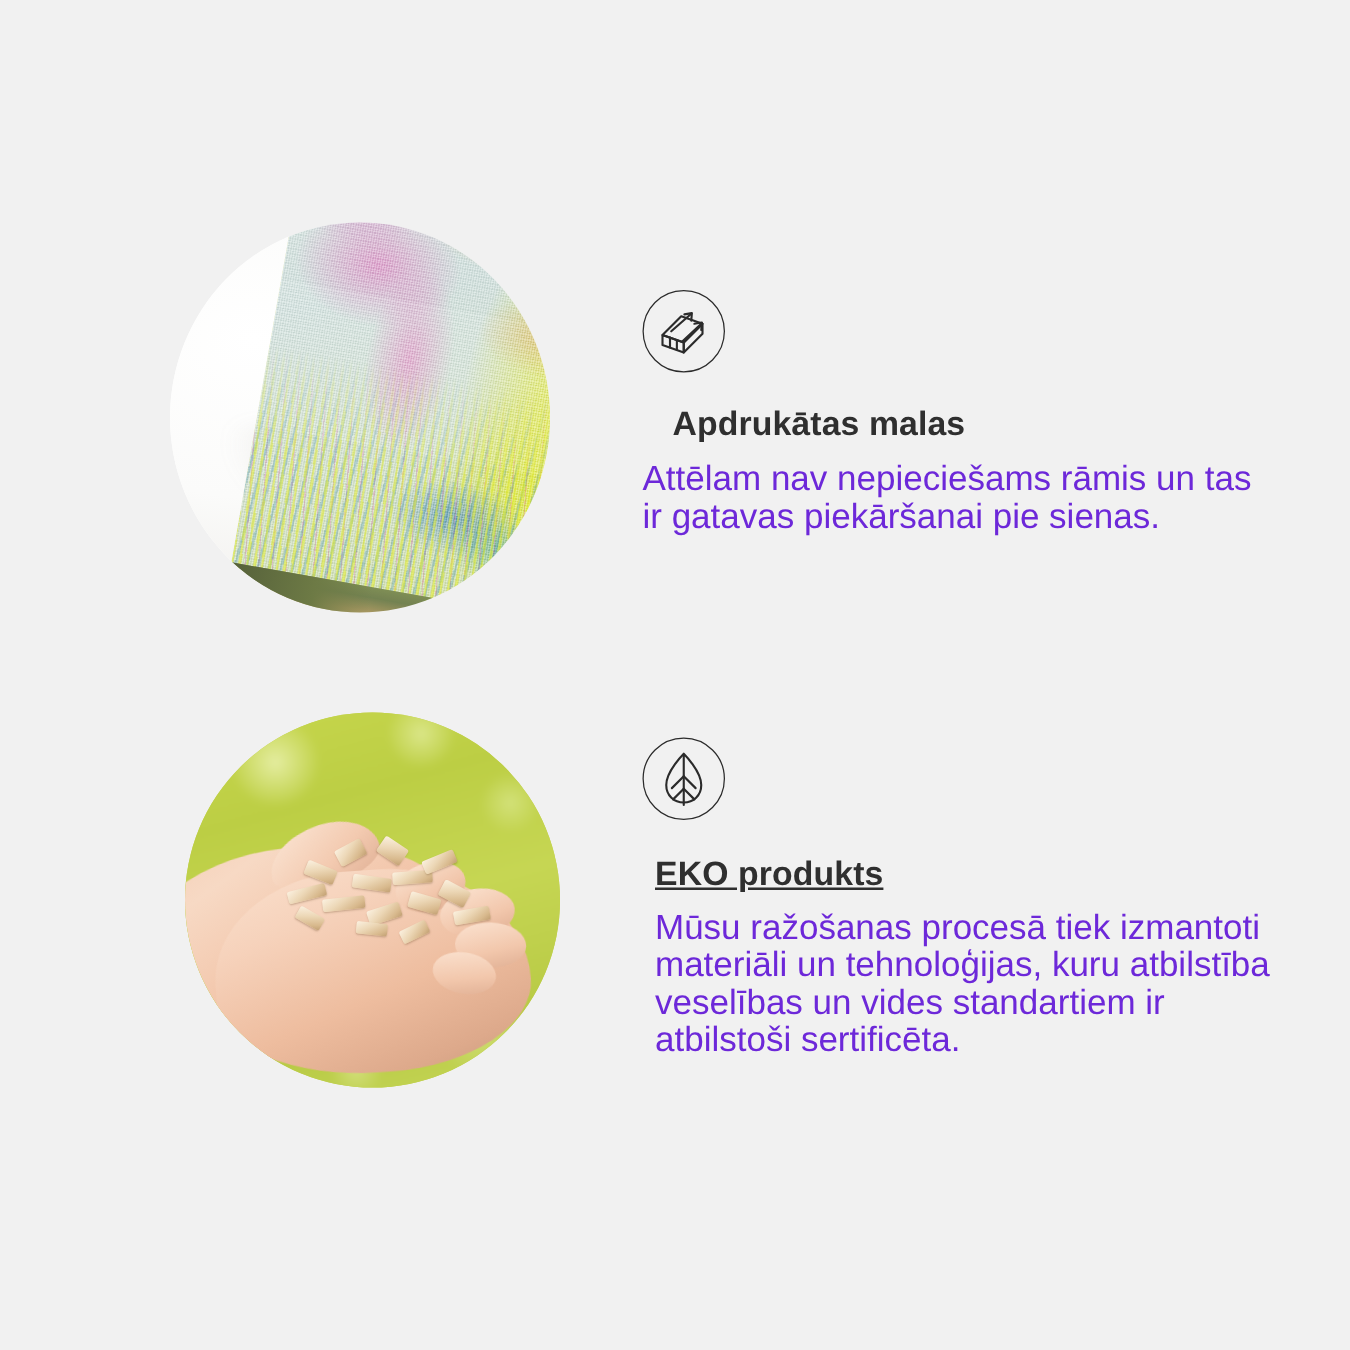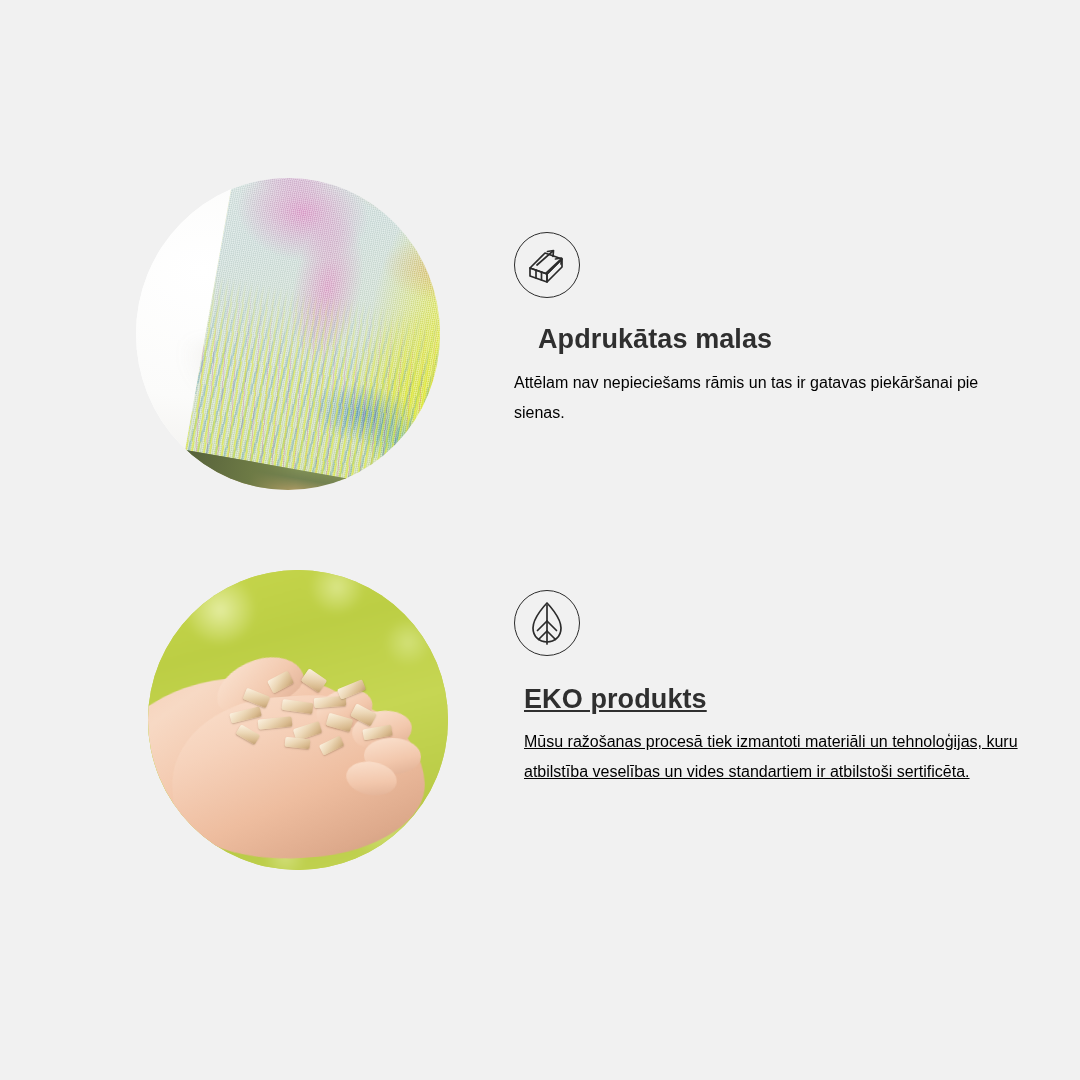--- a/index.html
+++ b/index.html
@@ -219,23 +219,23 @@
   .feature-title {
     position: absolute;
     font-size: 27px;
     font-weight: 700;
     color: #2f2f2f;
     letter-spacing: 0.1px;
     white-space: nowrap;
   }
   .feature-desc {
     position: absolute;
-    font-size: 16px;
+    font-size: 28px;
     line-height: 30px;
-    color: #000000;
+    color: #6d28d9;
     width: 505px;
   }
 </style>
 </head>
 <body>
 
 <div class="page">
 
   <div class="feature">
 
@@ -315,16 +315,16 @@
 
         <path d="M32 30 L22.5 39.5"></path>
         <path d="M32 30 L41.5 39.5"></path>
         <path d="M32 40 L23.5 48.5"></path>
         <path d="M32 40 L40.5 48.5"></path>
       </svg>
     </div>
 
     <div class="feature-title" style="left:524px; top:684px;text-decoration:underline;">EKO produkts</div>
 
-    <div class="feature-desc" style="left:524px; top:727px;text-decoration:underline;">Mūsu ražošanas procesā tiek izmantoti materiāli un tehnoloģijas, kuru atbilstība veselības un vides standartiem ir atbilstoši sertificēta.</div>
+    <div class="feature-desc" style="left:524px; top:727px;">Mūsu ražošanas procesā tiek izmantoti materiāli un tehnoloģijas, kuru atbilstība veselības un vides standartiem ir atbilstoši sertificēta.</div>
   </div>
 
 </div>
 
 </body></html>

